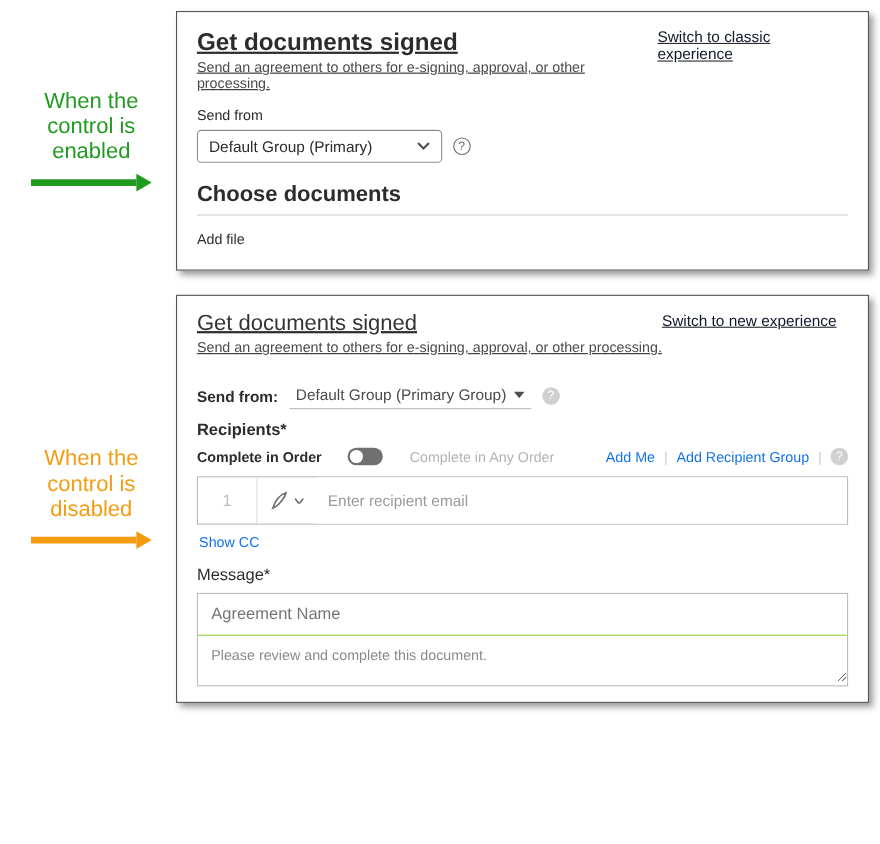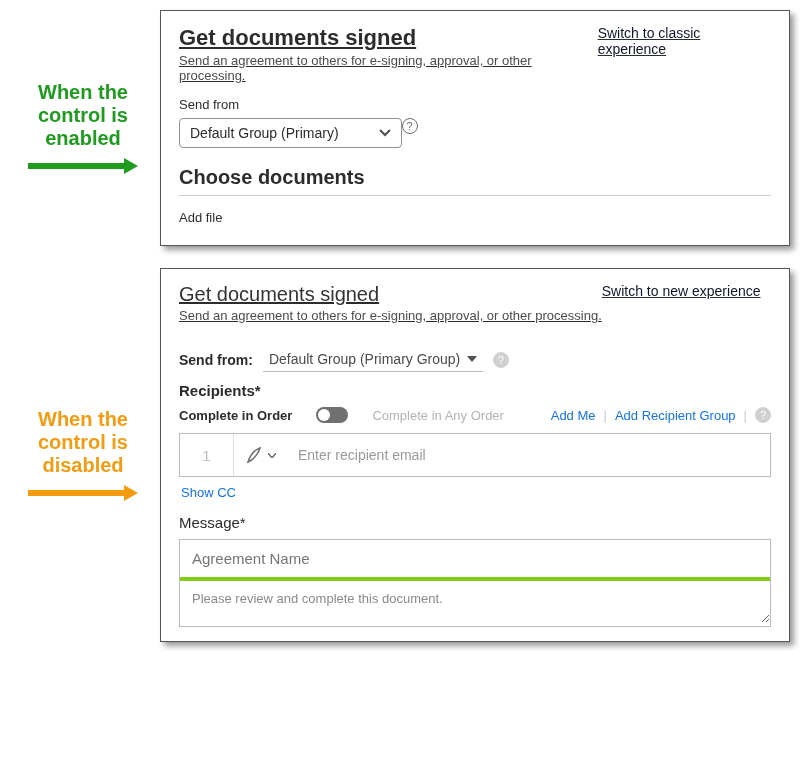--- a/index.html
+++ b/index.html
@@ -9,21 +9,21 @@
     font-family: -apple-system, BlinkMacSystemFont, "Segoe UI", Arial, sans-serif;
     background: #fff;
     width: 800px;
     font-size: 14px;
     color: #2c2c2c;
   }
   .row { display: flex; align-items: center; }
   .annotation {
     width: 150px;
     font-family: Verdana, sans-serif;
-    font-weight: bold;
+    font-weight: normal;
     font-size: 20px;
     line-height: 1.15;
     text-align: center;
     padding-right: 4px;
     flex-shrink: 0;
   }
   .annotation.enabled { color: #1f9b1f; }
   .annotation.disabled { color: #f39c12; }
   .arrow-wrap { display:flex; align-items:center; justify-content:center; margin-top:6px;}
   .panel {
@@ -43,21 +43,21 @@
   h2.classic {
     margin: 0 0 2px 0;
     font-size: 20px;
     font-weight: 400;
     color: #333;
   }
   .switch-link { color: #0f172a; font-size: 14px; cursor:pointer; }
   .subtitle { margin: 2px 0 14px 0; font-size: 13px; color:#4b4b4b; }
   .label { font-size: 13px; color:#2c2c2c; margin-bottom:6px; }
   .bold { font-weight:700; }
-  .select-row { display:flex; margin-bottom:18px;}
+  .select-row { display:flex; align-items:center; gap:10px; margin-bottom:18px;}
   .select-box {
     border:1px solid #8e8e8e; border-radius:4px;
     padding:6px 10px; display:flex; align-items:center; gap:40px;
     font-size:14px; cursor:pointer; background:#fff;
   }
   .help-circle {
     width:16px; height:16px; border:1.5px solid #6e6e6e; border-radius:50%;
     display:inline-flex; align-items:center; justify-content:center;
     font-size:11px; color:#6e6e6e; cursor:pointer;
   }
@@ -102,21 +102,21 @@
     color:#6e6e6e; gap:4px; cursor:pointer;
   }
   .recipient-box input {
     border:none; outline:none; flex:1; padding:0 10px; font-size:14px; color:#ef4444;
   }
   .recipient-box input::placeholder { color:#9a9a9a; }
   .showcc { color:#1473e6; font-size:13px; margin:8px 0 14px 2px; cursor:pointer; }
   .msg-label { font-size:15px; font-weight:400; margin-bottom:8px; }
   .msg-box { border:1px solid #bcbcbc; }
   .msg-box input {
-    width:100%; border:none; border-bottom:4px solid #84cc16; outline:none;
+    width:100%; border:none; border-bottom:1px solid #84cc16; outline:none;
     padding:10px 12px; font-size:15px; color:#8b5cf6;
   }
   .msg-box textarea {
     width:100%; border:none; outline:none; resize:vertical;
     padding:10px 12px; font-size:13px; color:#8a8a8a; height:42px;
     font-family:inherit;
   }
   svg { display:block; }
 </style>
 </head>

